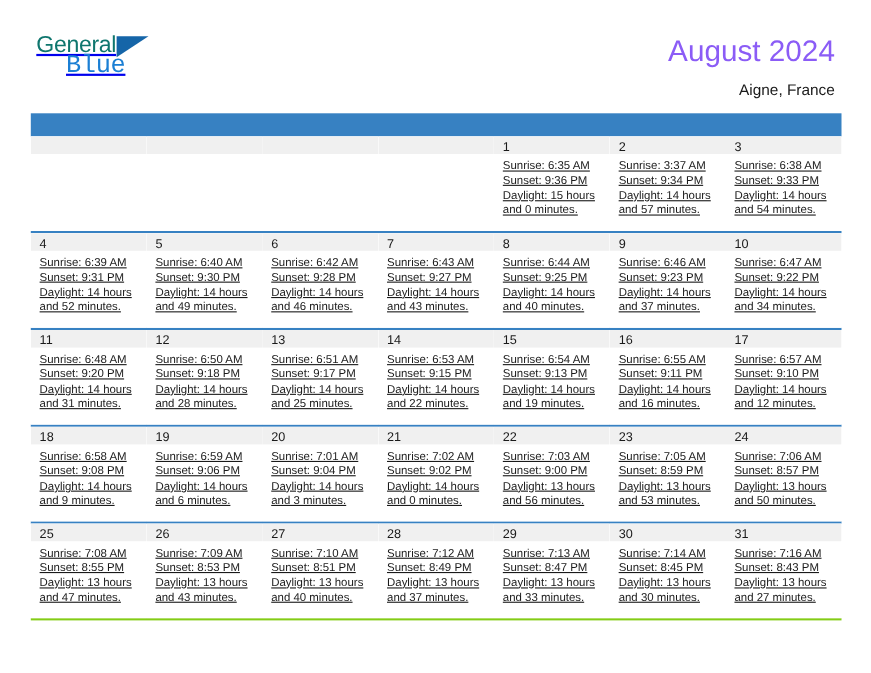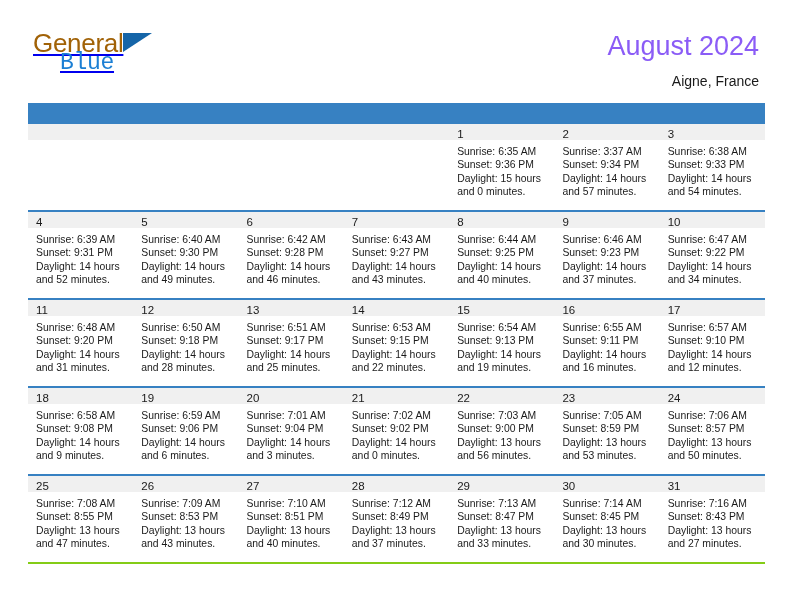--- a/index.html
+++ b/index.html
@@ -35,23 +35,23 @@
     position: relative;
     width: 110px;
     line-height: 1;
     user-select: none;
   }
   .brand-row1 {
     display: flex;
     align-items: flex-start;
   }
   .brand-general {
-    font-size: 26px;
+    font-size: 21px;
     letter-spacing: -0.3px;
-    color: #a16207;
+    color: #0f766e;
     font-family: "Liberation Sans", sans-serif;
   }
   .brand-flag {
     width: 0; height: 0;
     margin-left: 0px;
     margin-top: 3px;
     border-left: 29px solid #1565a8;
     border-bottom: 19px solid transparent;
   }
   .brand-blue {
@@ -127,20 +127,21 @@
   .daynum {
     font-size: 11.5px;
     line-height: 16px;
     color: #1a1a1a;
   }
   .info {
     padding: 5px 6px 0 8px;
     font-size: 10.4px;
     line-height: 13.4px;
     color: #1a1a1a;
+    text-decoration: underline;
   }
   .info div { white-space: nowrap; }
 </style>
 </head>
 <body>
 
 <div class="page">
 
   <div class="header">
 

